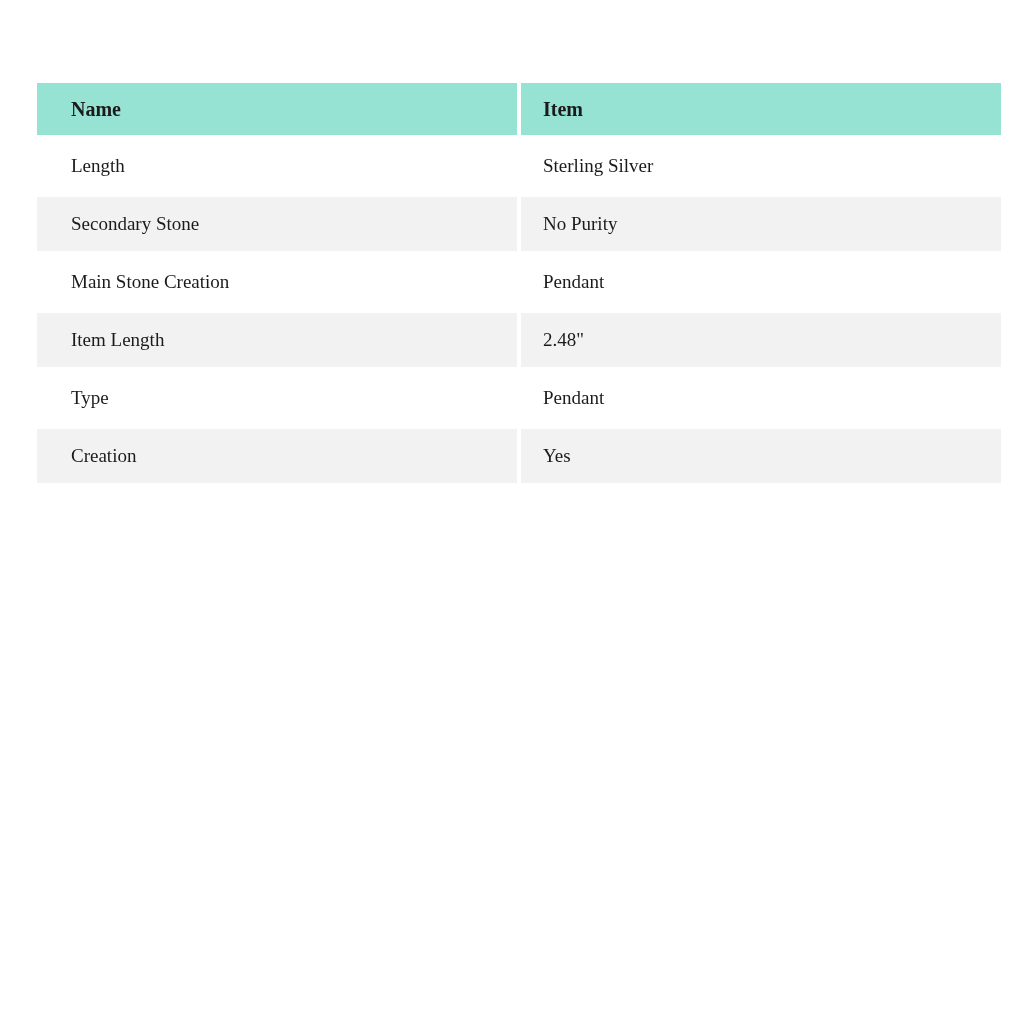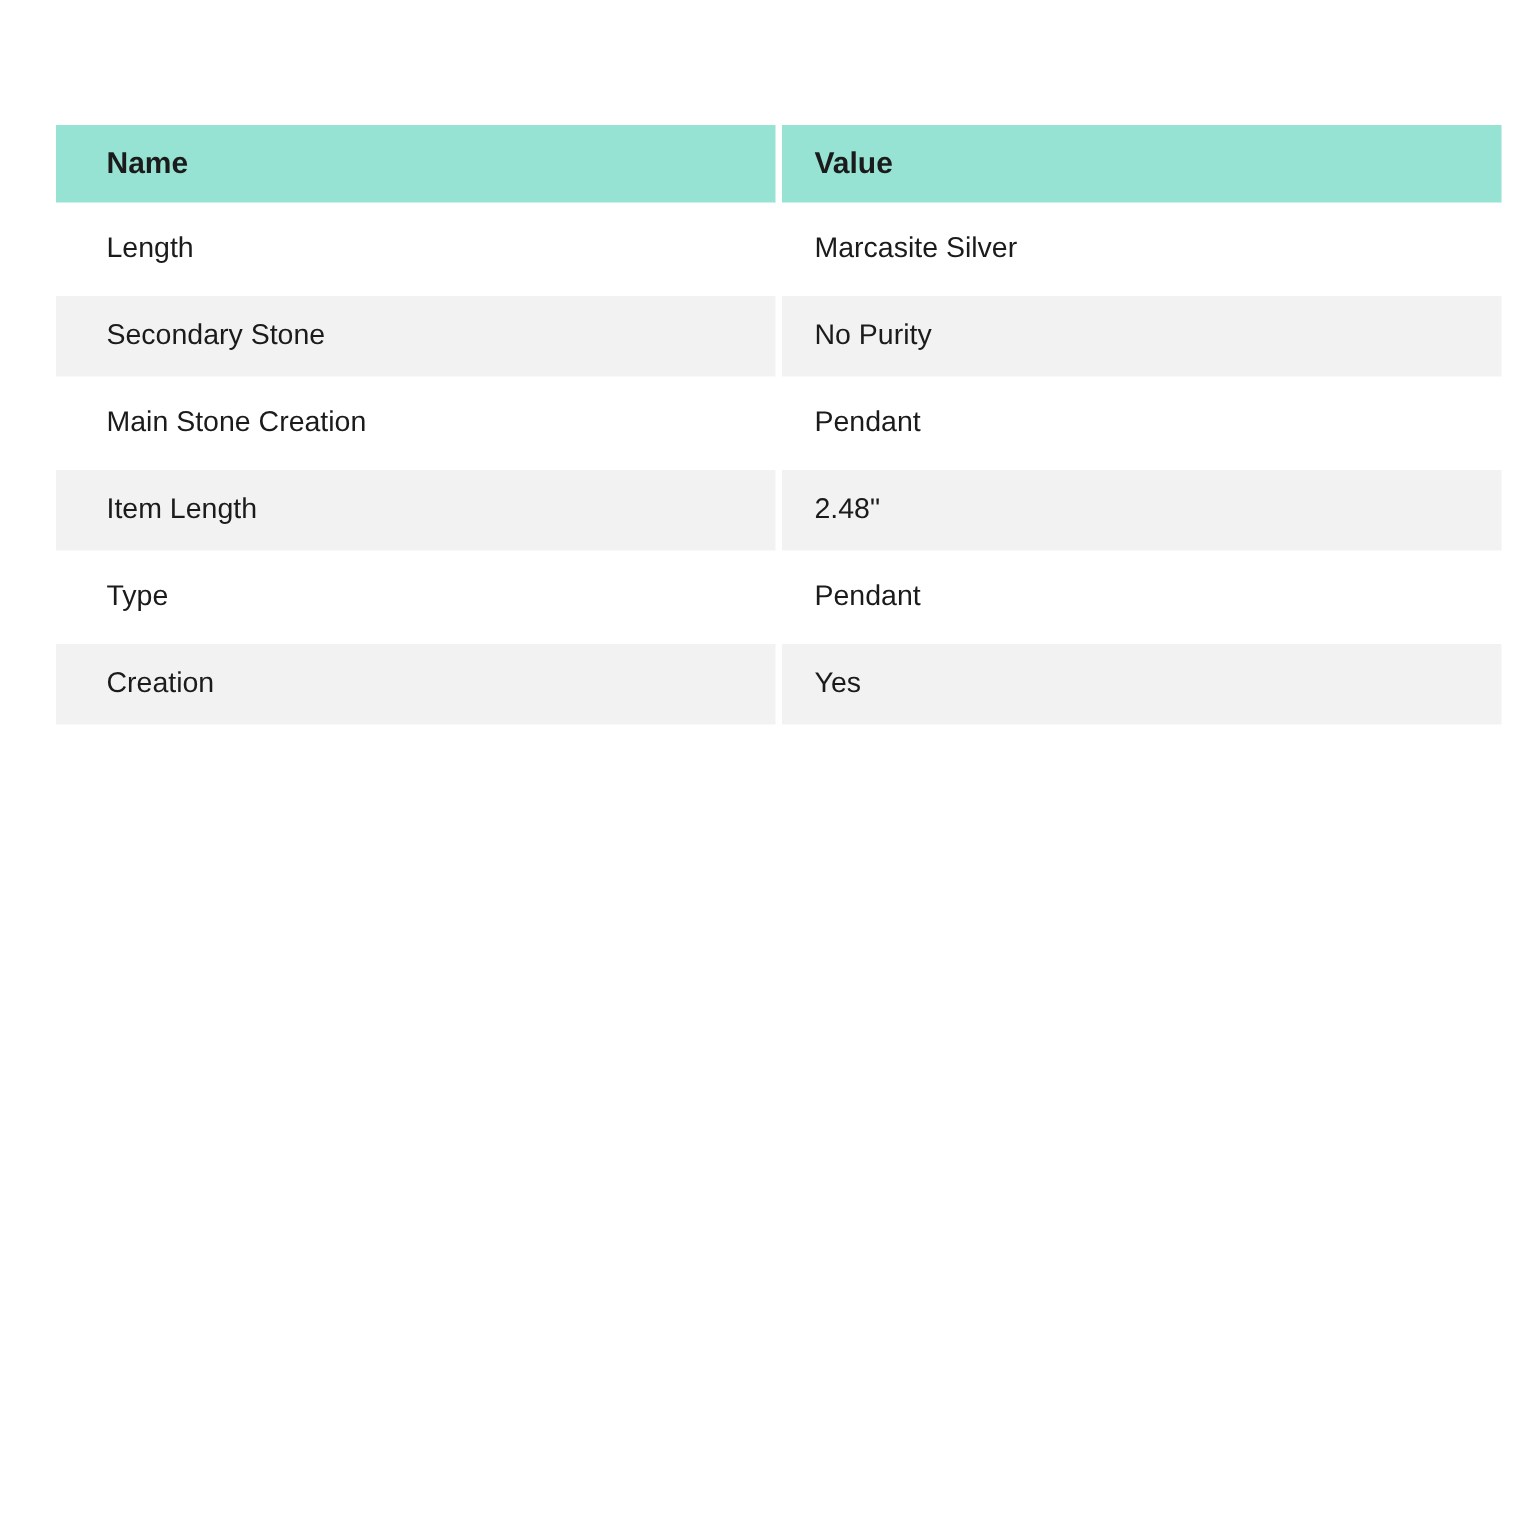--- a/index.html
+++ b/index.html
@@ -16,20 +16,21 @@
     background: var(--page-bg);
     font-family: "Liberation Sans", sans-serif;
     color: var(--text-color);
     overflow: hidden;
   }
   .spec-table-wrap {
     position: absolute;
     left: 37px;
     top: 83px;
     width: 964px;
+    font-family: Liberation Serif, serif;
   }
   table.spec-table {
     width: 100%;
     border-collapse: collapse;
     table-layout: fixed;
   }
   table.spec-table th,
   table.spec-table td {
     width: 50%;
     text-align: left;
@@ -63,27 +64,27 @@
   table.spec-table tbody tr:nth-child(even) td { background: var(--stripe-bg); }
 </style>
 </head>
 <body>
 
 <div class="spec-table-wrap">
   <table class="spec-table">
     <thead>
       <tr>
         <th>Name</th>
-        <th>Value</th>
+        <th>Item</th>
       </tr>
     </thead>
     <tbody>
       <tr>
         <td>Length</td>
-        <td>Marcasite Silver</td>
+        <td>Sterling Silver</td>
       </tr>
       <tr>
         <td>Secondary Stone</td>
         <td>No Purity</td>
       </tr>
       <tr>
         <td>Main Stone Creation</td>
         <td>Pendant</td>
       </tr>
       <tr>

